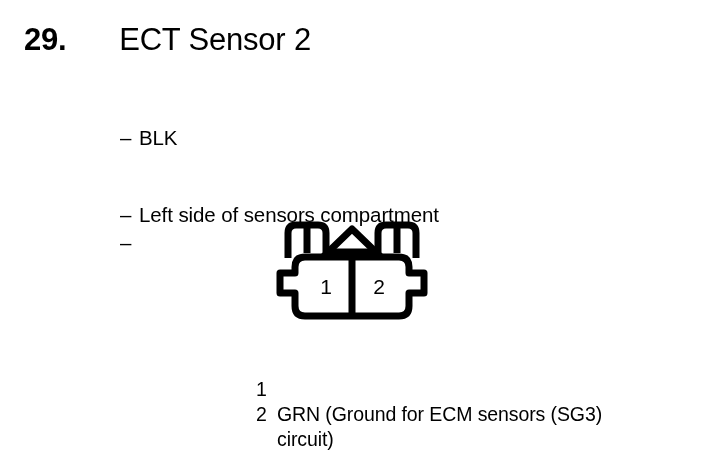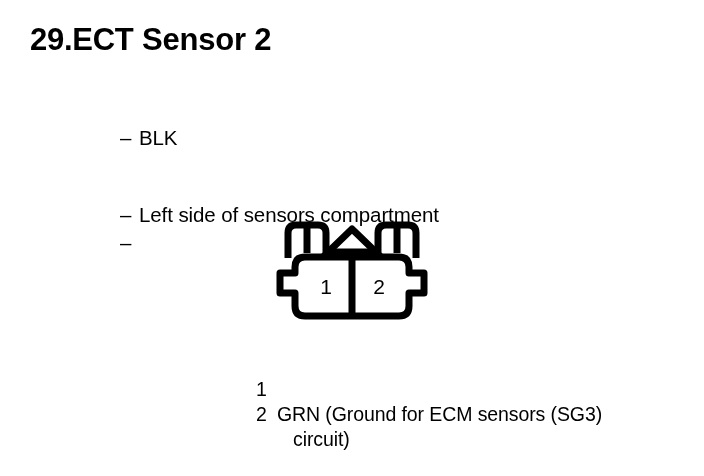--- a/index.html
+++ b/index.html
@@ -13,34 +13,36 @@
     position: relative;
     overflow: hidden;
     font-family: "Liberation Sans", sans-serif;
     color: #000000;
     -webkit-font-smoothing: none;
   }
 
   
   #title-row {
     position: absolute;
-    left: 30px;
+    left: 24px;
     top: 22px;
     display: flex;
     align-items: flex-start;
     white-space: nowrap;
+    gap: 24px;
   }
   #title-number {
     font-size: 31px;
     font-weight: bold;
     letter-spacing: -0.3px;
   }
   #title-text {
     font-size: 31px;
-    font-weight: bold;
+    font-weight: normal;
+    margin-left: 29px;
     letter-spacing: -0.2px;
   }
 
   
   #description-list {
     position: absolute;
     left: 120px;
     top: 76px;
     width: 540px;
   }
@@ -93,21 +95,20 @@
   .legend-num {
     width: 21px;
     flex: 0 0 21px;
     text-align: left;
   }
   .legend-label {
     letter-spacing: -0.1px;
   }
   .legend-cont {
     letter-spacing: -0.1px;
-    margin-left: 16px;
   }
 </style>
 </head>
 <body>
 
 <div id="title-row">
   <span id="title-number">29.</span>
   <span id="title-text">ECT Sensor 2</span>
 </div>
 

